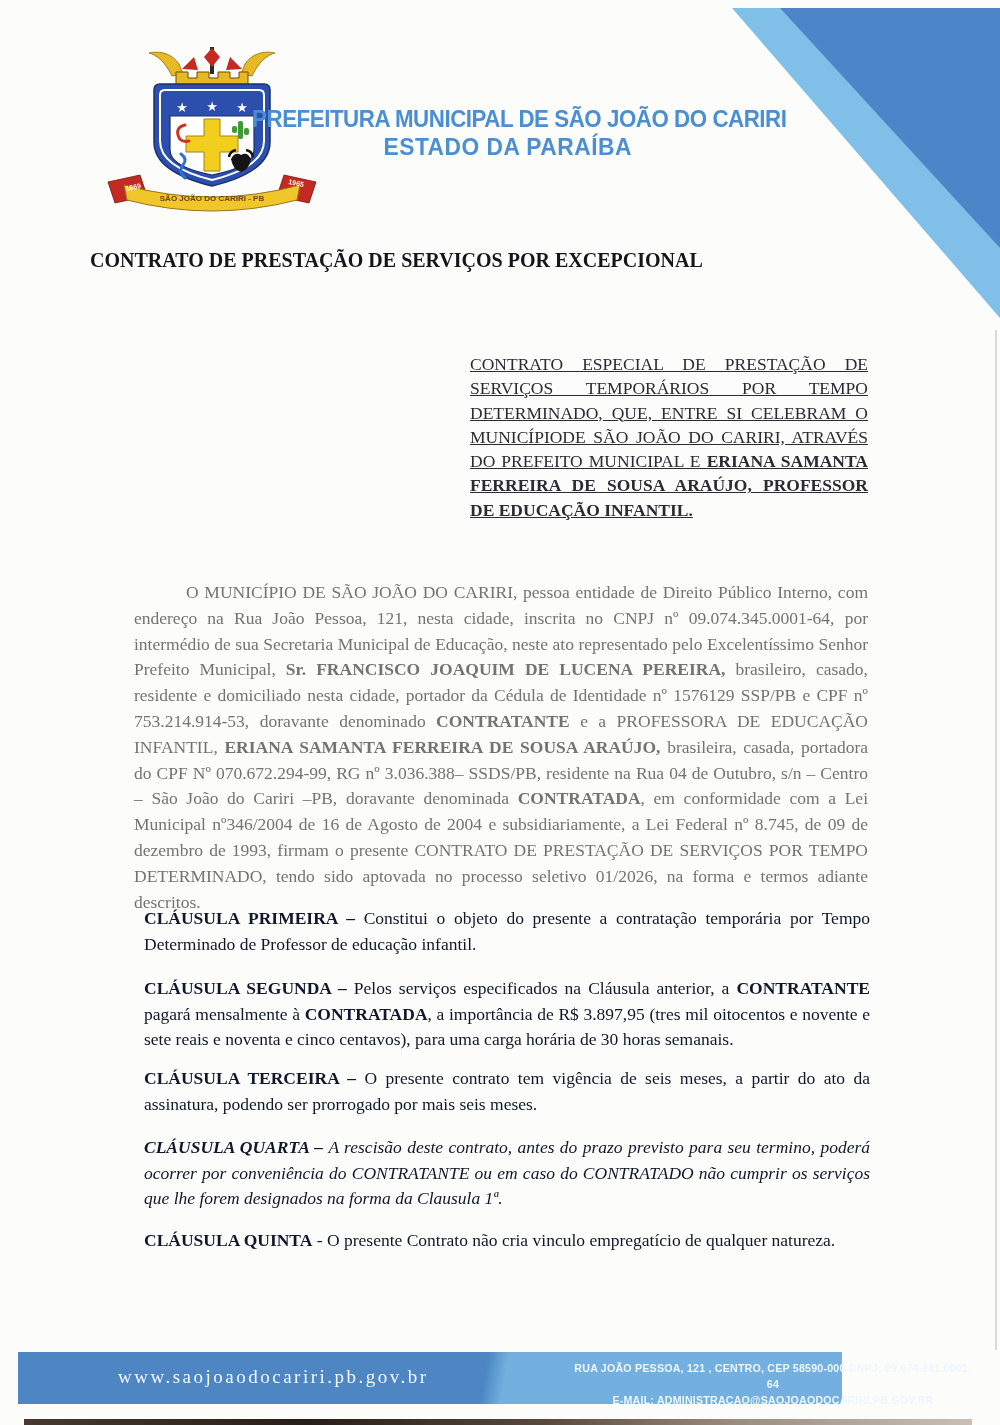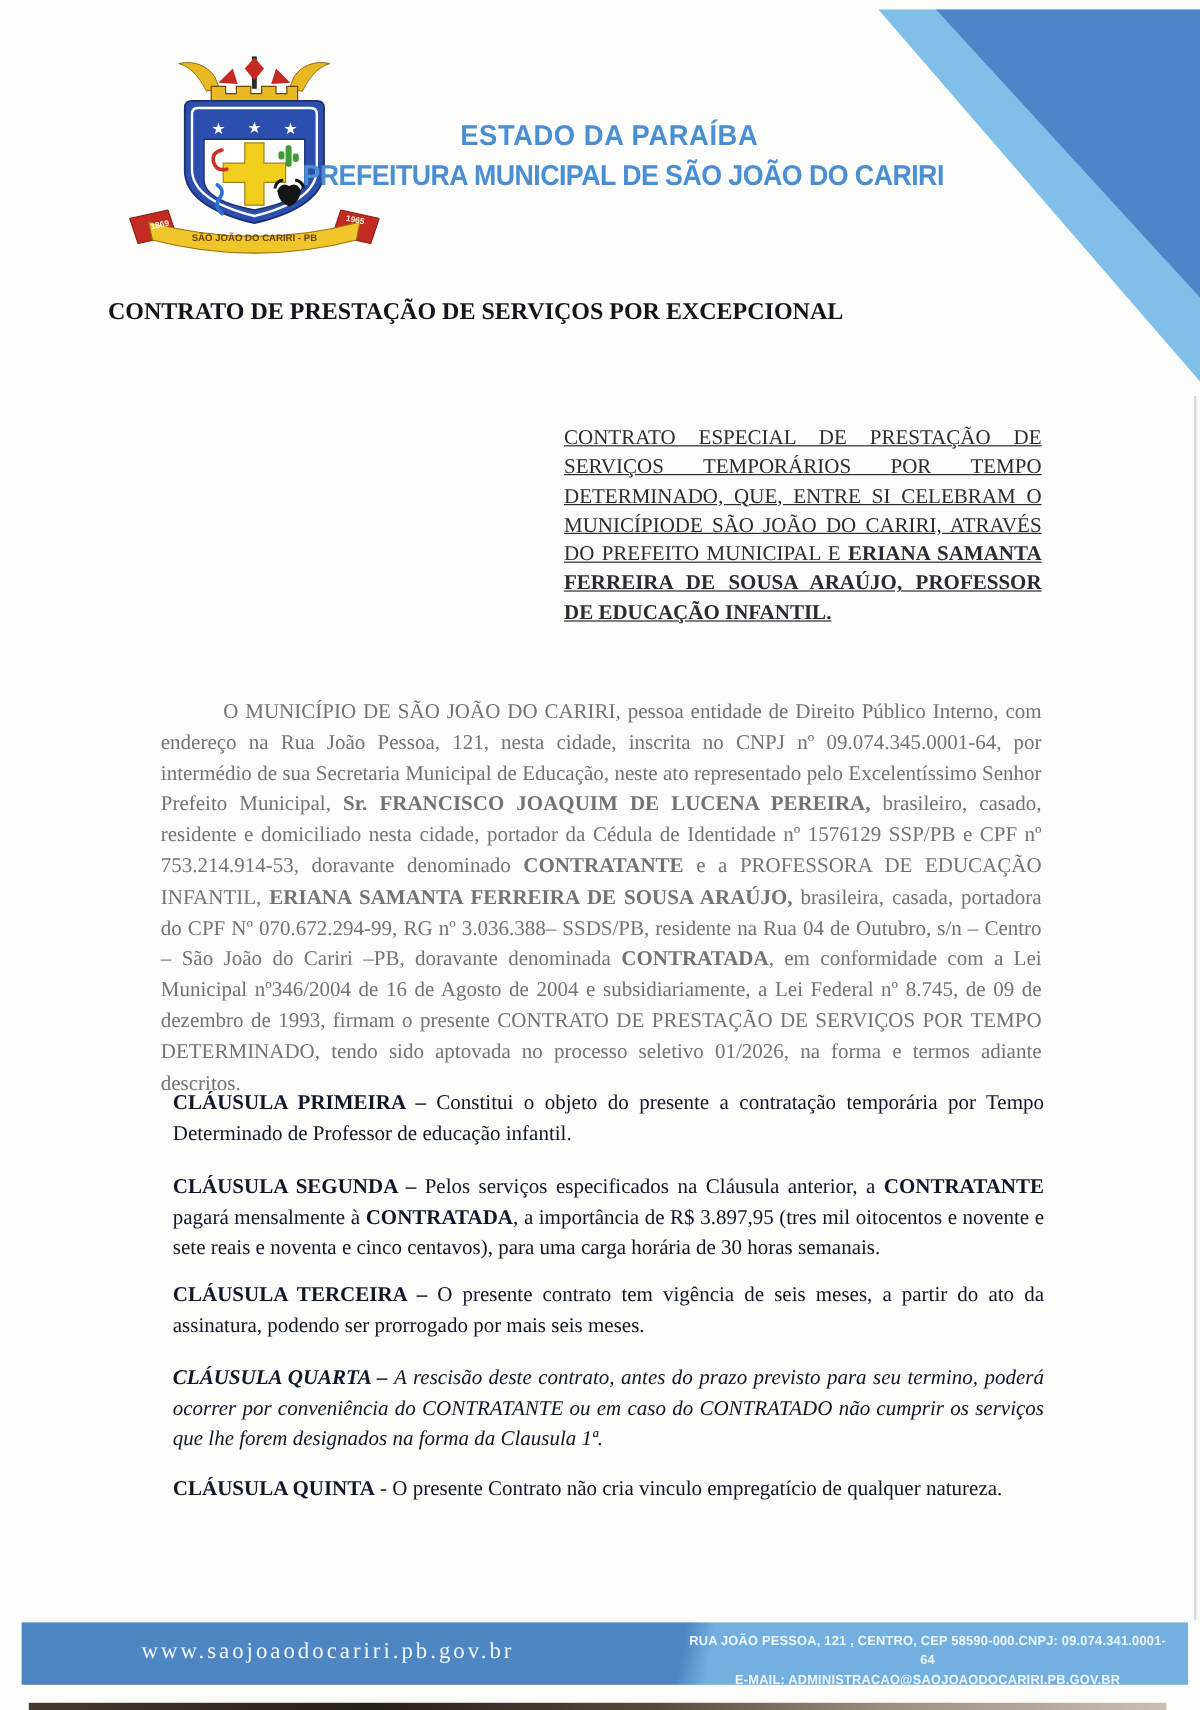--- a/index.html
+++ b/index.html
@@ -40,21 +40,21 @@
     position:absolute;left:144px;top:906px;width:726px;
     font-size:17.5px;line-height:25.6px;text-align:justify;color:#0f172a;
   }
   .clauses p{margin:0 0 19px 0;}
   .clauses p.c2{margin-bottom:13px;}
   .clauses p.c3{margin-bottom:18px;}
   .clauses p.c4{margin-bottom:16px;font-style:italic;}
   .clauses p.c5{margin-bottom:0;}
   
   .footer{
-    position:absolute;left:18px;top:1352px;width:972px;height:52px;
+    position:absolute;left:18px;top:1352px;width:824px;height:52px;
     background:linear-gradient(100deg,#4d86c3 0%,#4d86c3 56.5%,#73b0df 59%,#73b0df 100%);
   }
   .footer .site{
     position:absolute;left:100px;top:14px;
     font-family:"Liberation Serif",serif;font-size:19px;letter-spacing:2.5px;color:#f4f8fc;
   }
   .footer .contact{
     position:absolute;left:545px;top:8px;width:420px;text-align:center;
     font-family:"Liberation Sans",sans-serif;font-weight:bold;font-size:11px;
     line-height:16px;color:#eef6fd;transform:scaleX(0.97);letter-spacing:0.2px;
@@ -113,22 +113,22 @@
       <path d="M16,138 l32,-7 l7,21 l-32,7 Z" fill="#c32a22" stroke="#7a130e" stroke-width="0.8"></path>
       <path d="M224,138 l-32,-7 l-7,21 l32,7 Z" fill="#c32a22" stroke="#7a130e" stroke-width="0.8"></path>
       <path d="M32,141 q88,24 176,0 l-3,15 q-85,22 -170,0 Z" fill="#f0c62a" stroke="#9a7410" stroke-width="1"></path>
       <text x="34" y="147" font-family="Liberation Sans" font-size="7" font-weight="bold" fill="#fdf6e0" transform="rotate(-11 34 147)">1869</text>
       <text x="196" y="140" font-family="Liberation Sans" font-size="7" font-weight="bold" fill="#fdf6e0" transform="rotate(11 196 140)">1965</text>
       <text x="120" y="157" text-anchor="middle" font-family="Liberation Sans" font-size="8" font-weight="bold" fill="#6b4210">SÃO JOÃO DO CARIRI - PB</text>
     </svg>
   </div>
 
   <div class="org">
+    <div><span class="l2">PREFEITURA MUNICIPAL DE SÃO JOÃO DO CARIRI</span></div>
     <div><span class="l1">ESTADO DA PARAÍBA</span></div>
-    <div><span class="l2">PREFEITURA MUNICIPAL DE SÃO JOÃO DO CARIRI</span></div>
   </div>
 
   <div class="title">
     <div>CONTRATO DE PRESTAÇÃO DE SERVIÇOS POR EXCEPCIONAL</div>
   </div>
 
   <div class="preamble"><span>CONTRATO ESPECIAL DE PRESTAÇÃO DE SERVIÇOS TEMPORÁRIOS POR TEMPO DETERMINADO, QUE, ENTRE SI CELEBRAM O MUNICÍPIODE SÃO JOÃO DO CARIRI, ATRAVÉS DO PREFEITO MUNICIPAL E </span><b>ERIANA SAMANTA FERREIRA DE SOUSA ARAÚJO, PROFESSOR DE EDUCAÇÃO INFANTIL.</b></div>
 
   <div class="opening"><span>O MUNICÍPIO DE SÃO JOÃO DO CARIRI, pessoa entidade de Direito Público Interno, com endereço na Rua João Pessoa, 121, nesta cidade, inscrita no CNPJ nº 09.074.345.0001-64, por intermédio de sua Secretaria Municipal de Educação, neste ato representado pelo Excelentíssimo Senhor Prefeito Municipal, </span><b>Sr. FRANCISCO JOAQUIM DE LUCENA PEREIRA,</b><span> brasileiro, casado, residente e domiciliado nesta cidade, portador da Cédula de Identidade nº 1576129 SSP/PB e CPF nº 753.214.914-53, doravante denominado </span><b>CONTRATANTE</b><span> e a PROFESSORA DE EDUCAÇÃO INFANTIL, </span><b>ERIANA SAMANTA FERREIRA DE SOUSA ARAÚJO,</b><span> brasileira, casada, portadora do CPF Nº 070.672.294-99, RG nº 3.036.388– SSDS/PB, residente na Rua 04 de Outubro, s/n – Centro – São João do Cariri –PB, doravante denominada </span><b>CONTRATADA</b><span>, em conformidade com a Lei Municipal nº346/2004 de 16 de Agosto de 2004 e subsidiariamente, a Lei Federal nº 8.745, de 09 de dezembro de 1993, firmam o presente CONTRATO DE PRESTAÇÃO DE SERVIÇOS POR TEMPO DETERMINADO, tendo sido aptovada no processo seletivo 01/2026,  na forma e termos adiante descritos.</span></div>
 

